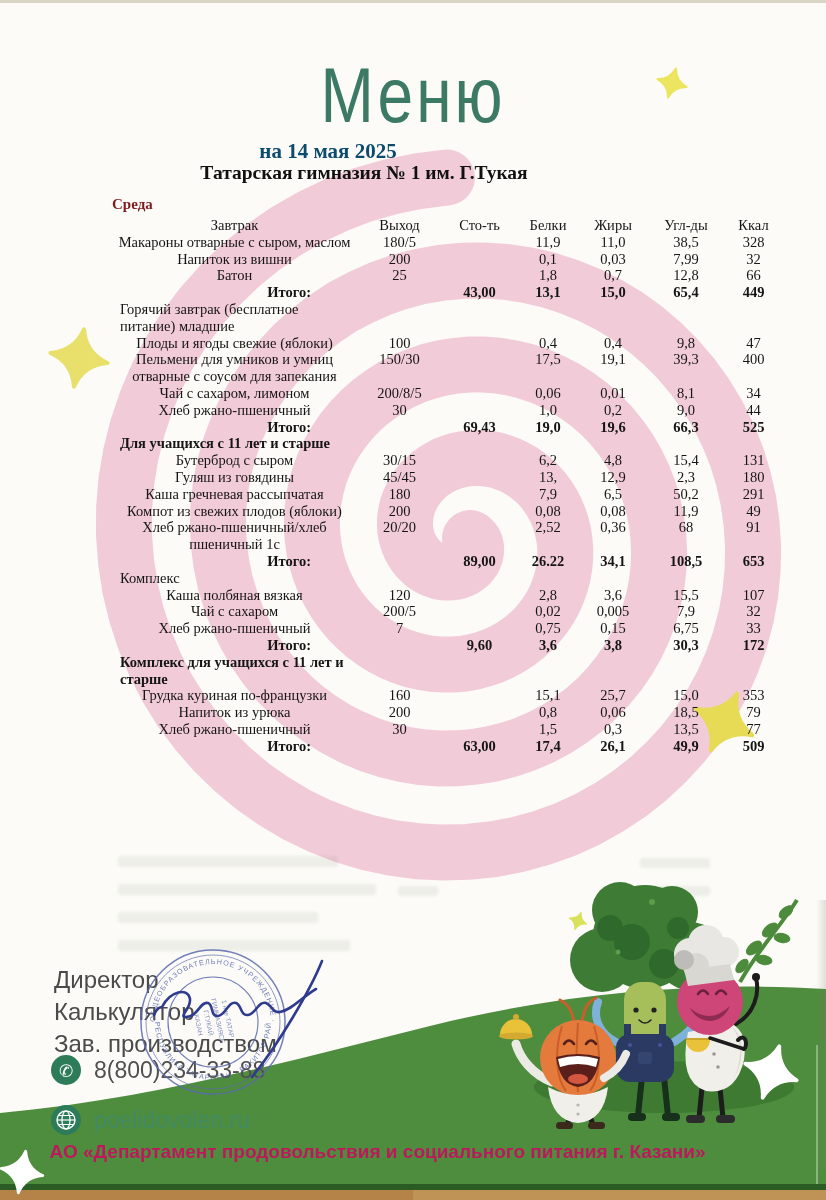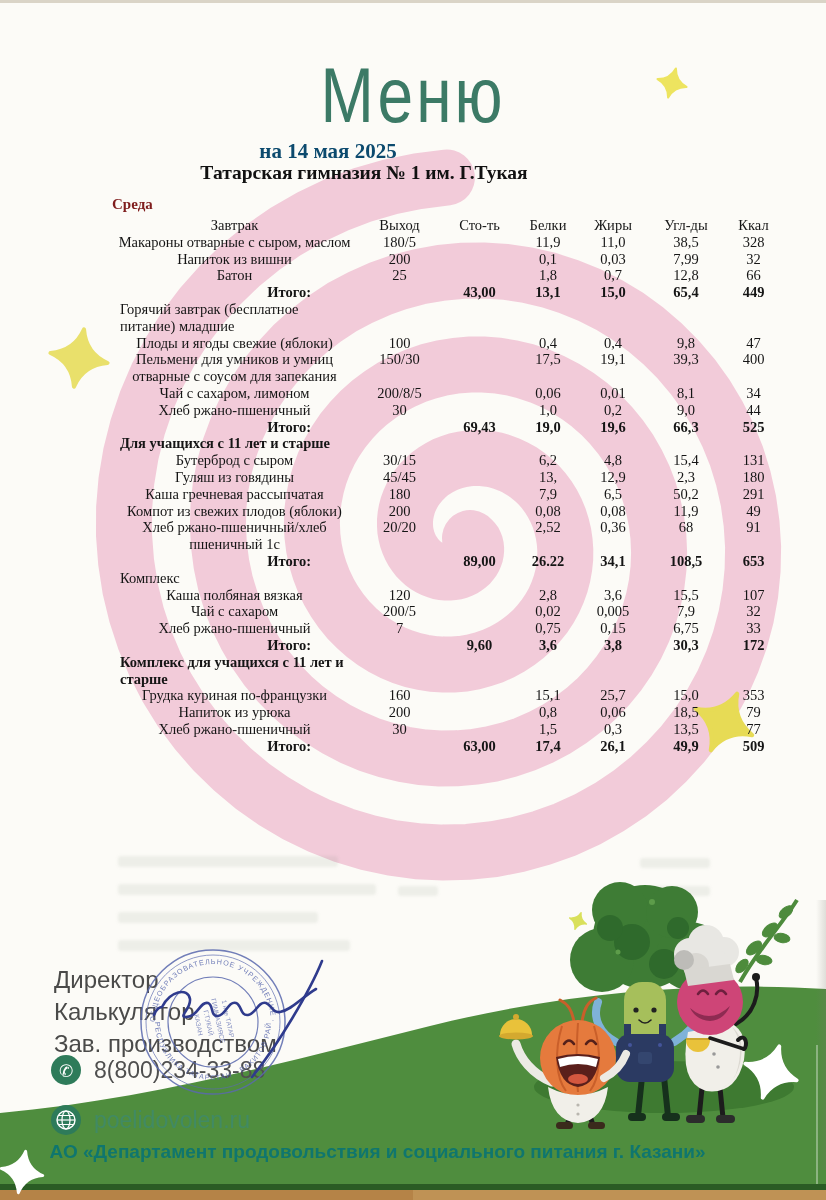--- a/index.html
+++ b/index.html
@@ -36,21 +36,21 @@
          font-size:24px;line-height:32px;color:#4a4a49;}
   .crow{position:absolute;z-index:4;display:flex;align-items:center;
         font-family:"Liberation Sans",sans-serif;}
   #phone-row{left:50px;top:1054px;}
   #phone-row span{margin-left:12px;font-size:23px;color:#4f4f4f;}
   #web-row{left:50px;top:1104px;}
   #web-row span{margin-left:12px;font-size:23px;color:#418a64;}
 
   #footer-text{left:0;top:1141px;width:755px;text-align:center;z-index:4;
                font-family:"Liberation Sans",sans-serif;font-weight:bold;
-               font-size:19px;color:#0f766e;}
+               font-size:19px;color:#be185d;}
 
   
   #edge-top{left:0;top:0;width:826px;height:3px;background:rgba(190,180,160,.55);z-index:8;}
   #edge-right{right:0;top:900px;width:10px;height:270px;z-index:8;
               background:linear-gradient(to left,rgba(120,120,110,.22),transparent);}
 </style>
 </head>
 <body>
 
 <div id="page">

